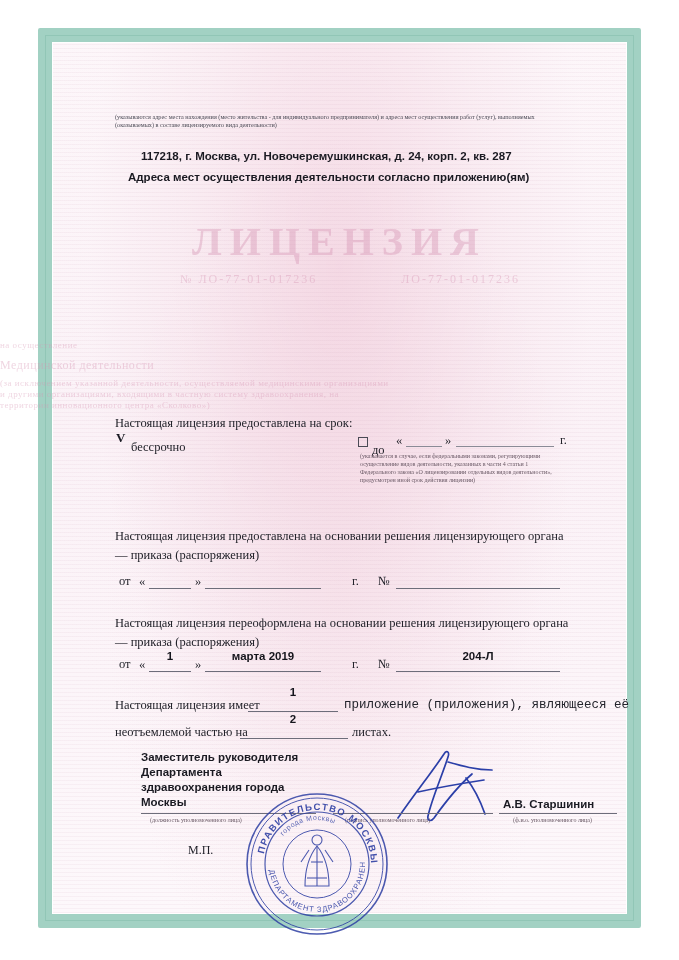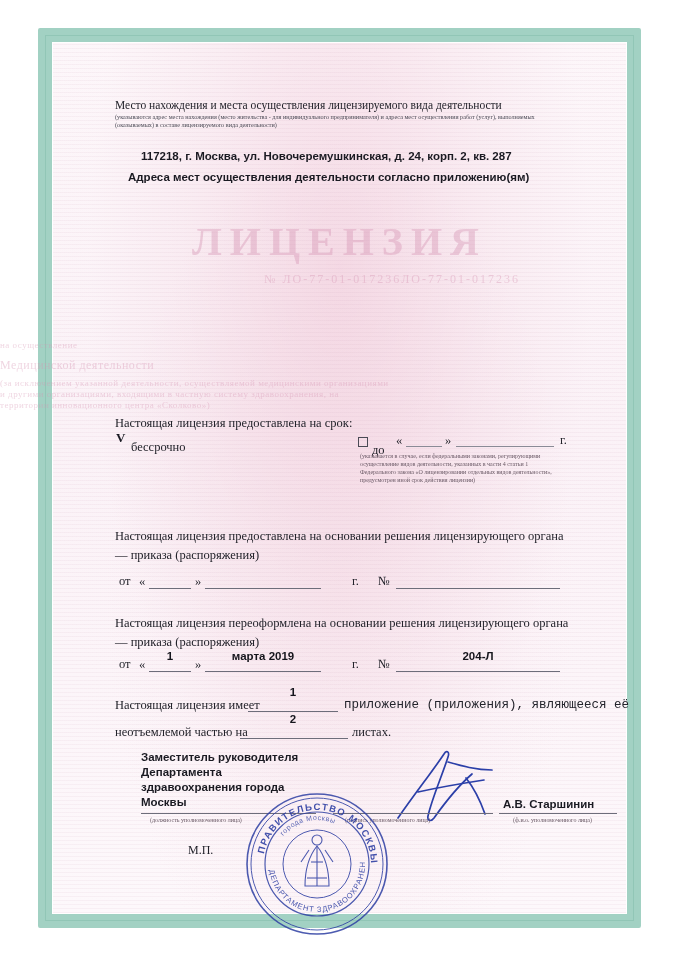--- a/index.html
+++ b/index.html
@@ -81,21 +81,21 @@
     font-weight: bold;
     color: rgba(214,150,180,0.42);
     user-select: none;
   }
   .ghost-sub1 {
     position: absolute;
     left: 180px;
     top: 272px;
     width: 340px;
     display: flex;
-    justify-content: flex-end;
+    justify-content: space-between;
     font-size: 12px;
     letter-spacing: 2px;
     color: rgba(214,150,180,0.40);
   }
   .ghost-line {
     position: absolute;
     left: 0; right: 0;
     font-size: 9px;
     color: rgba(214,150,180,0.40);
     letter-spacing: 0.5px;
@@ -207,21 +207,20 @@
     <span>ЛО-77-01-017236</span>
   </div>
   <div class="ghost-line" style="top:340px;">на осуществление</div>
   <div class="ghost-line" style="top:358px; font-size:12px;">Медицинской деятельности</div>
   <div class="ghost-line" style="top:378px;">(за исключением указанной деятельности, осуществляемой медицинскими организациями</div>
   <div class="ghost-line" style="top:389px;">и другими организациями, входящими в частную систему здравоохранения, на</div>
   <div class="ghost-line" style="top:400px;">территории инновационного центра «Сколково»)</div>
 
   <div class="content">
 
-    <div class="t hdr" style="left:115px; top:99px;">Место нахождения и места осуществления лицензируемого вида деятельности</div>
     <div class="t tiny" style="left:115px; top:113px; width:440px; white-space:normal;">(указываются адрес места нахождения (место жительства - для индивидуального предпринимателя) и адреса мест осуществления работ (услуг), выполняемых (оказываемых) в составе лицензируемого вида деятельности)</div>
 
     <div class="t bold-sans" style="left:141px; top:150px;">117218, г. Москва, ул. Новочеремушкинская, д. 24, корп. 2, кв. 287</div>
     <div class="t bold-sans" style="left:128px; top:171px;">Адреса мест осуществления деятельности согласно приложению(ям)</div>
 
     <div class="t body-line" style="left:115px; top:416px;">Настоящая лицензия предоставлена на срок:</div>
 
     <span class="checkmark" style="left:116px; top:430px;">V</span>
     <div class="t body-line" style="left:131px; top:440px;">бессрочно</div>
 

